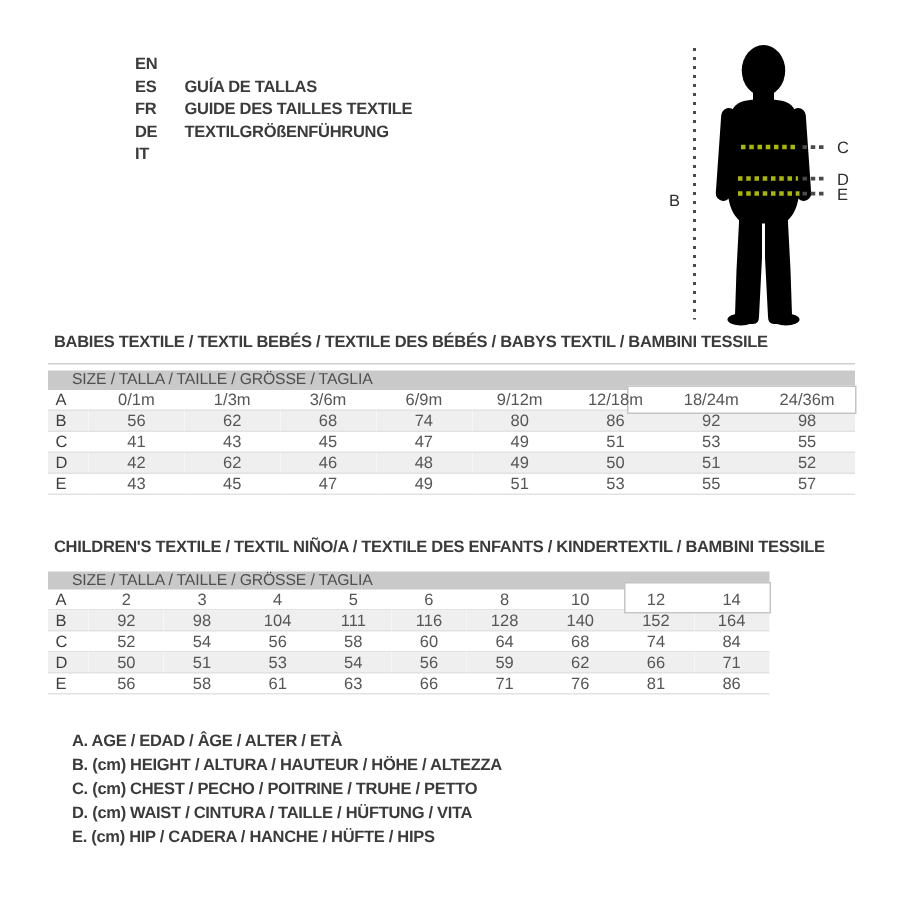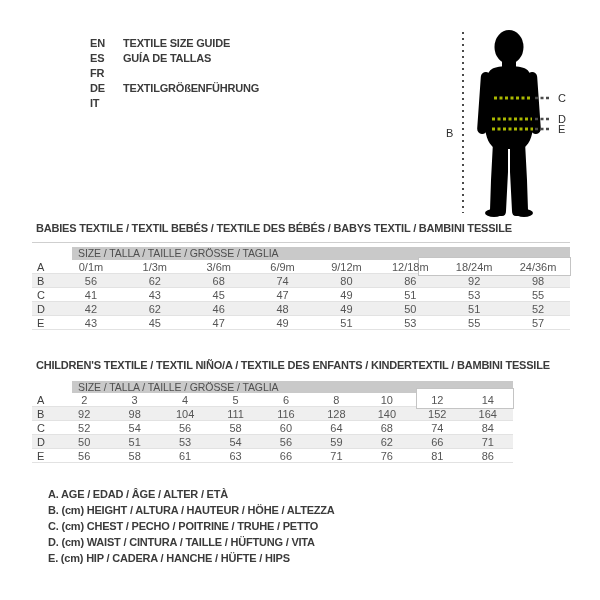--- a/index.html
+++ b/index.html
@@ -12,21 +12,21 @@
   .lang-row { display:flex; line-height:15px; font-size:11px; font-weight:bold; letter-spacing:-0.2px; }
   .lang-code { width:33px; }
   
   .figure { position:absolute; left:438px; top:12px; width:160px; height:210px; }
   
   .section { position:absolute; left:32px; }
   #babies-section { top:222px; width:538px; height:112px; }
   #children-section { top:359px; width:481px; height:108px; }
   .sec-heading { position:absolute; top:0; left:4px; font-size:11px; font-weight:bold; letter-spacing:-0.2px; white-space:nowrap; }
   .rule { position:absolute; top:20px; left:0; right:0; border-top:1px solid #cfcfcf; }
-  .band { position:absolute; left:0; right:0; background:#c9c9c9; color:#4f4f4f; font-size:10.5px; padding-left:6px; letter-spacing:-0.1px;margin-left:40px; }
+  .band { position:absolute; left:0; right:0; background:#c9c9c9; color:#4f4f4f; font-size:10.5px; padding-left:16px; letter-spacing:-0.1px; }
   #babies-section .band { top:25px; height:13px; line-height:13px; }
   #children-section .band { top:22px; height:12px; line-height:12px; }
   .size-table { position:absolute; left:0; width:100%; border-collapse:collapse; table-layout:fixed; font-size:11px; color:#565656; }
   #babies-section .size-table { top:38px; }
   #children-section .size-table { top:34px; }
   .size-table th.row-label { width:22px; text-align:left; padding:0 0 0 5px; font-weight:normal; color:#3f3f3f; }
   .size-table td { text-align:center; padding:0; }
   .size-table td, .size-table th { height:13px; position:relative; z-index:2; }
   .size-table tr { border-bottom:1px solid #e2e2e2; }
   .size-table tr:nth-child(even) { background:#efefef; }
@@ -39,28 +39,28 @@
   svg text { font-family:"Liberation Sans", sans-serif; font-size:11px; fill:#2e2e2e; }
 </style>
 </head>
 <body>
 
 <div class="screen">
 
   <div class="lang-block">
     <div class="lang-row">
       <span class="lang-code">EN</span>
-      <span>TEXTILE SIZE GUIDE</span>
     </div>
     <div class="lang-row">
       <span class="lang-code">ES</span>
       <span>GUÍA DE TALLAS</span>
     </div>
     <div class="lang-row">
       <span class="lang-code">FR</span>
+      <span>GUIDE DES TAILLES TEXTILE</span>
     </div>
     <div class="lang-row">
       <span class="lang-code">DE</span>
       <span>TEXTILGRÖßENFÜHRUNG</span>
     </div>
     <div class="lang-row">
       <span class="lang-code">IT</span>
     </div>
   </div>
 

